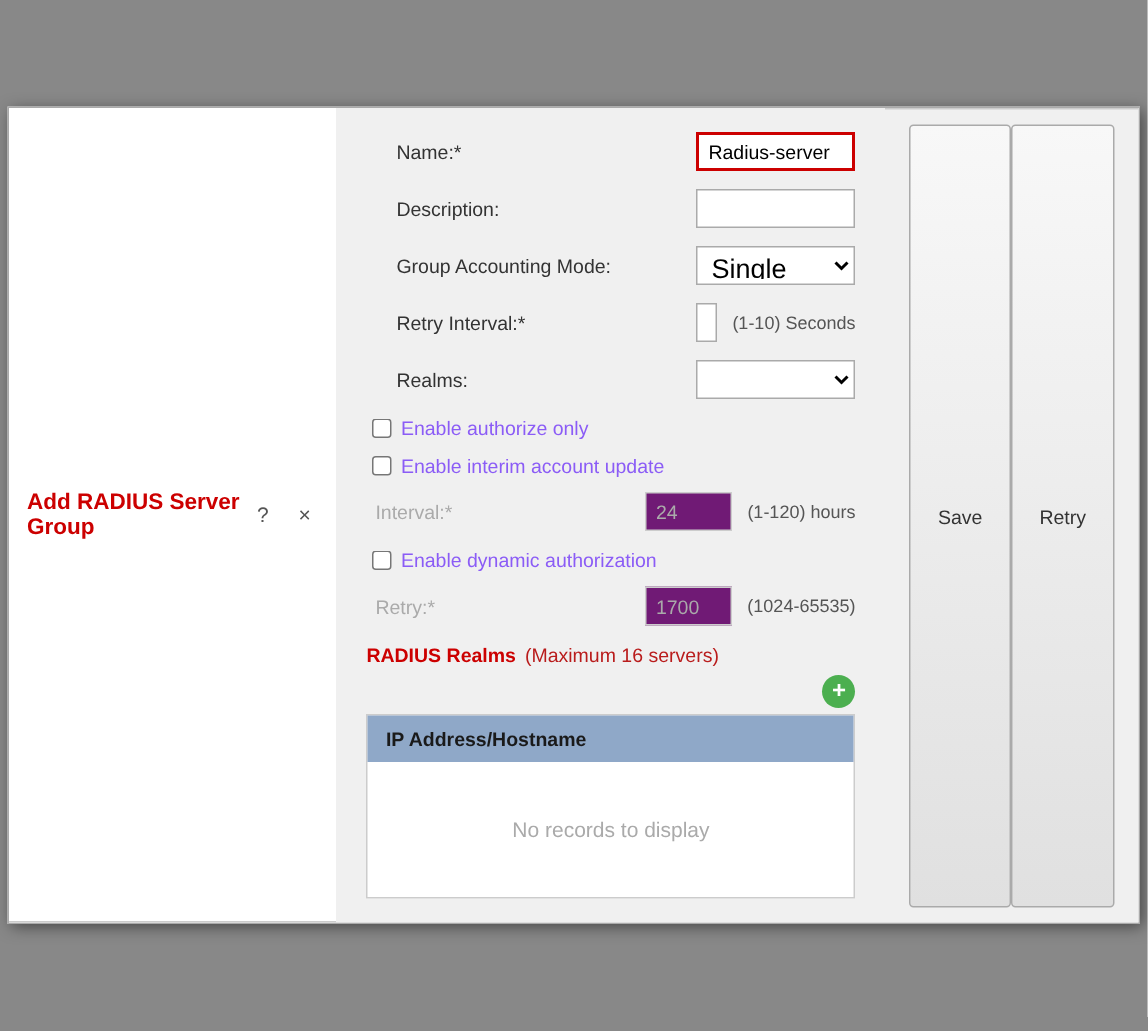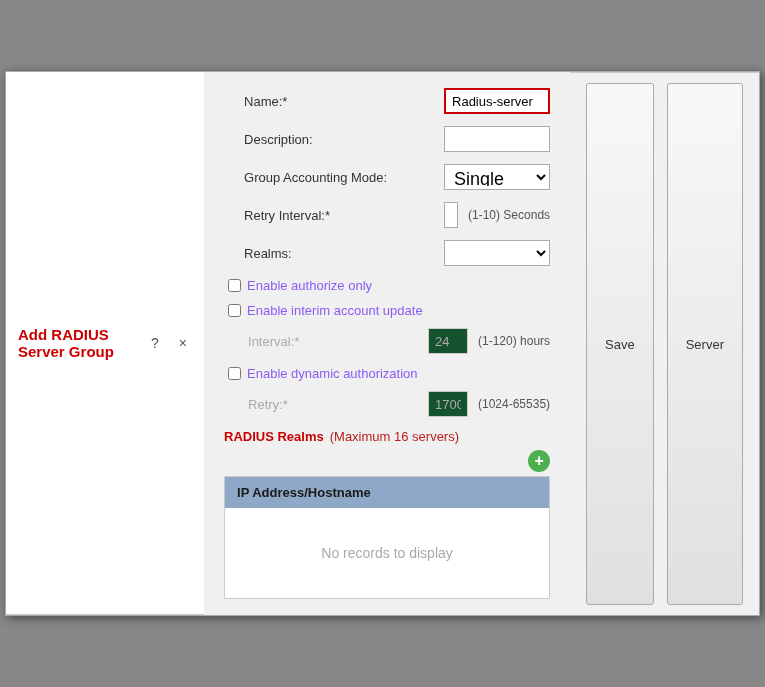--- a/index.html
+++ b/index.html
@@ -108,38 +108,38 @@
       margin-right: 6px;
     }
     .checkbox-label {
       color: #8b5cf6;
       font-size: 13px;
     }
     .indented-row {
       display: flex;
       align-items: center;
       margin-bottom: 12px;
-      margin-left: 24px;
+      margin-left: 6px;
     }
     .indented-label {
       width: 180px;
       color: #aaa;
       font-size: 13px;
       flex-shrink: 0;
     }
     .indented-control {
       flex: 1;
       max-width: 360px;
     }
     .indented-control input[type="text"] {
       width: 100%;
       padding: 4px 6px;
       border: 1px solid #ccc;
       font-size: 13px;
-      background: #14532d;
+      background: #701a75;
       color: #aaa;
       height: 26px;
     }
     .radius-servers-header {
       display: flex;
       align-items: center;
       margin-bottom: 6px;
       margin-top: 6px;
     }
     .radius-servers-link {
@@ -193,21 +193,21 @@
       color: #aaa;
       font-size: 14px;
       padding: 20px;
     }
     .dialog-footer {
       background: #f0f0f0;
       border-top: 1px solid #ccc;
       padding: 10px 16px;
       display: flex;
       justify-content: flex-end;
-      gap: 13px;
+      gap: 0;
     }
     .btn {
       padding: 5px 18px;
       font-size: 13px;
       border: 1px solid #aaa;
       background: linear-gradient(to bottom, #f8f8f8, #e0e0e0);
       cursor: pointer;
       border-radius: 3px;
       color: #333;
     }
@@ -312,15 +312,15 @@
       <div class="servers-table-header">IP Address/Hostname</div>
       <div class="servers-table-body">
         <span>No records to display</span>
       </div>
     </div>
 
   </div>
 
   <div class="dialog-footer">
     <button class="btn">Save</button>
-    <button class="btn">Server</button>
+    <button class="btn">Retry</button>
   </div>
 </div>
 
 </body></html>

